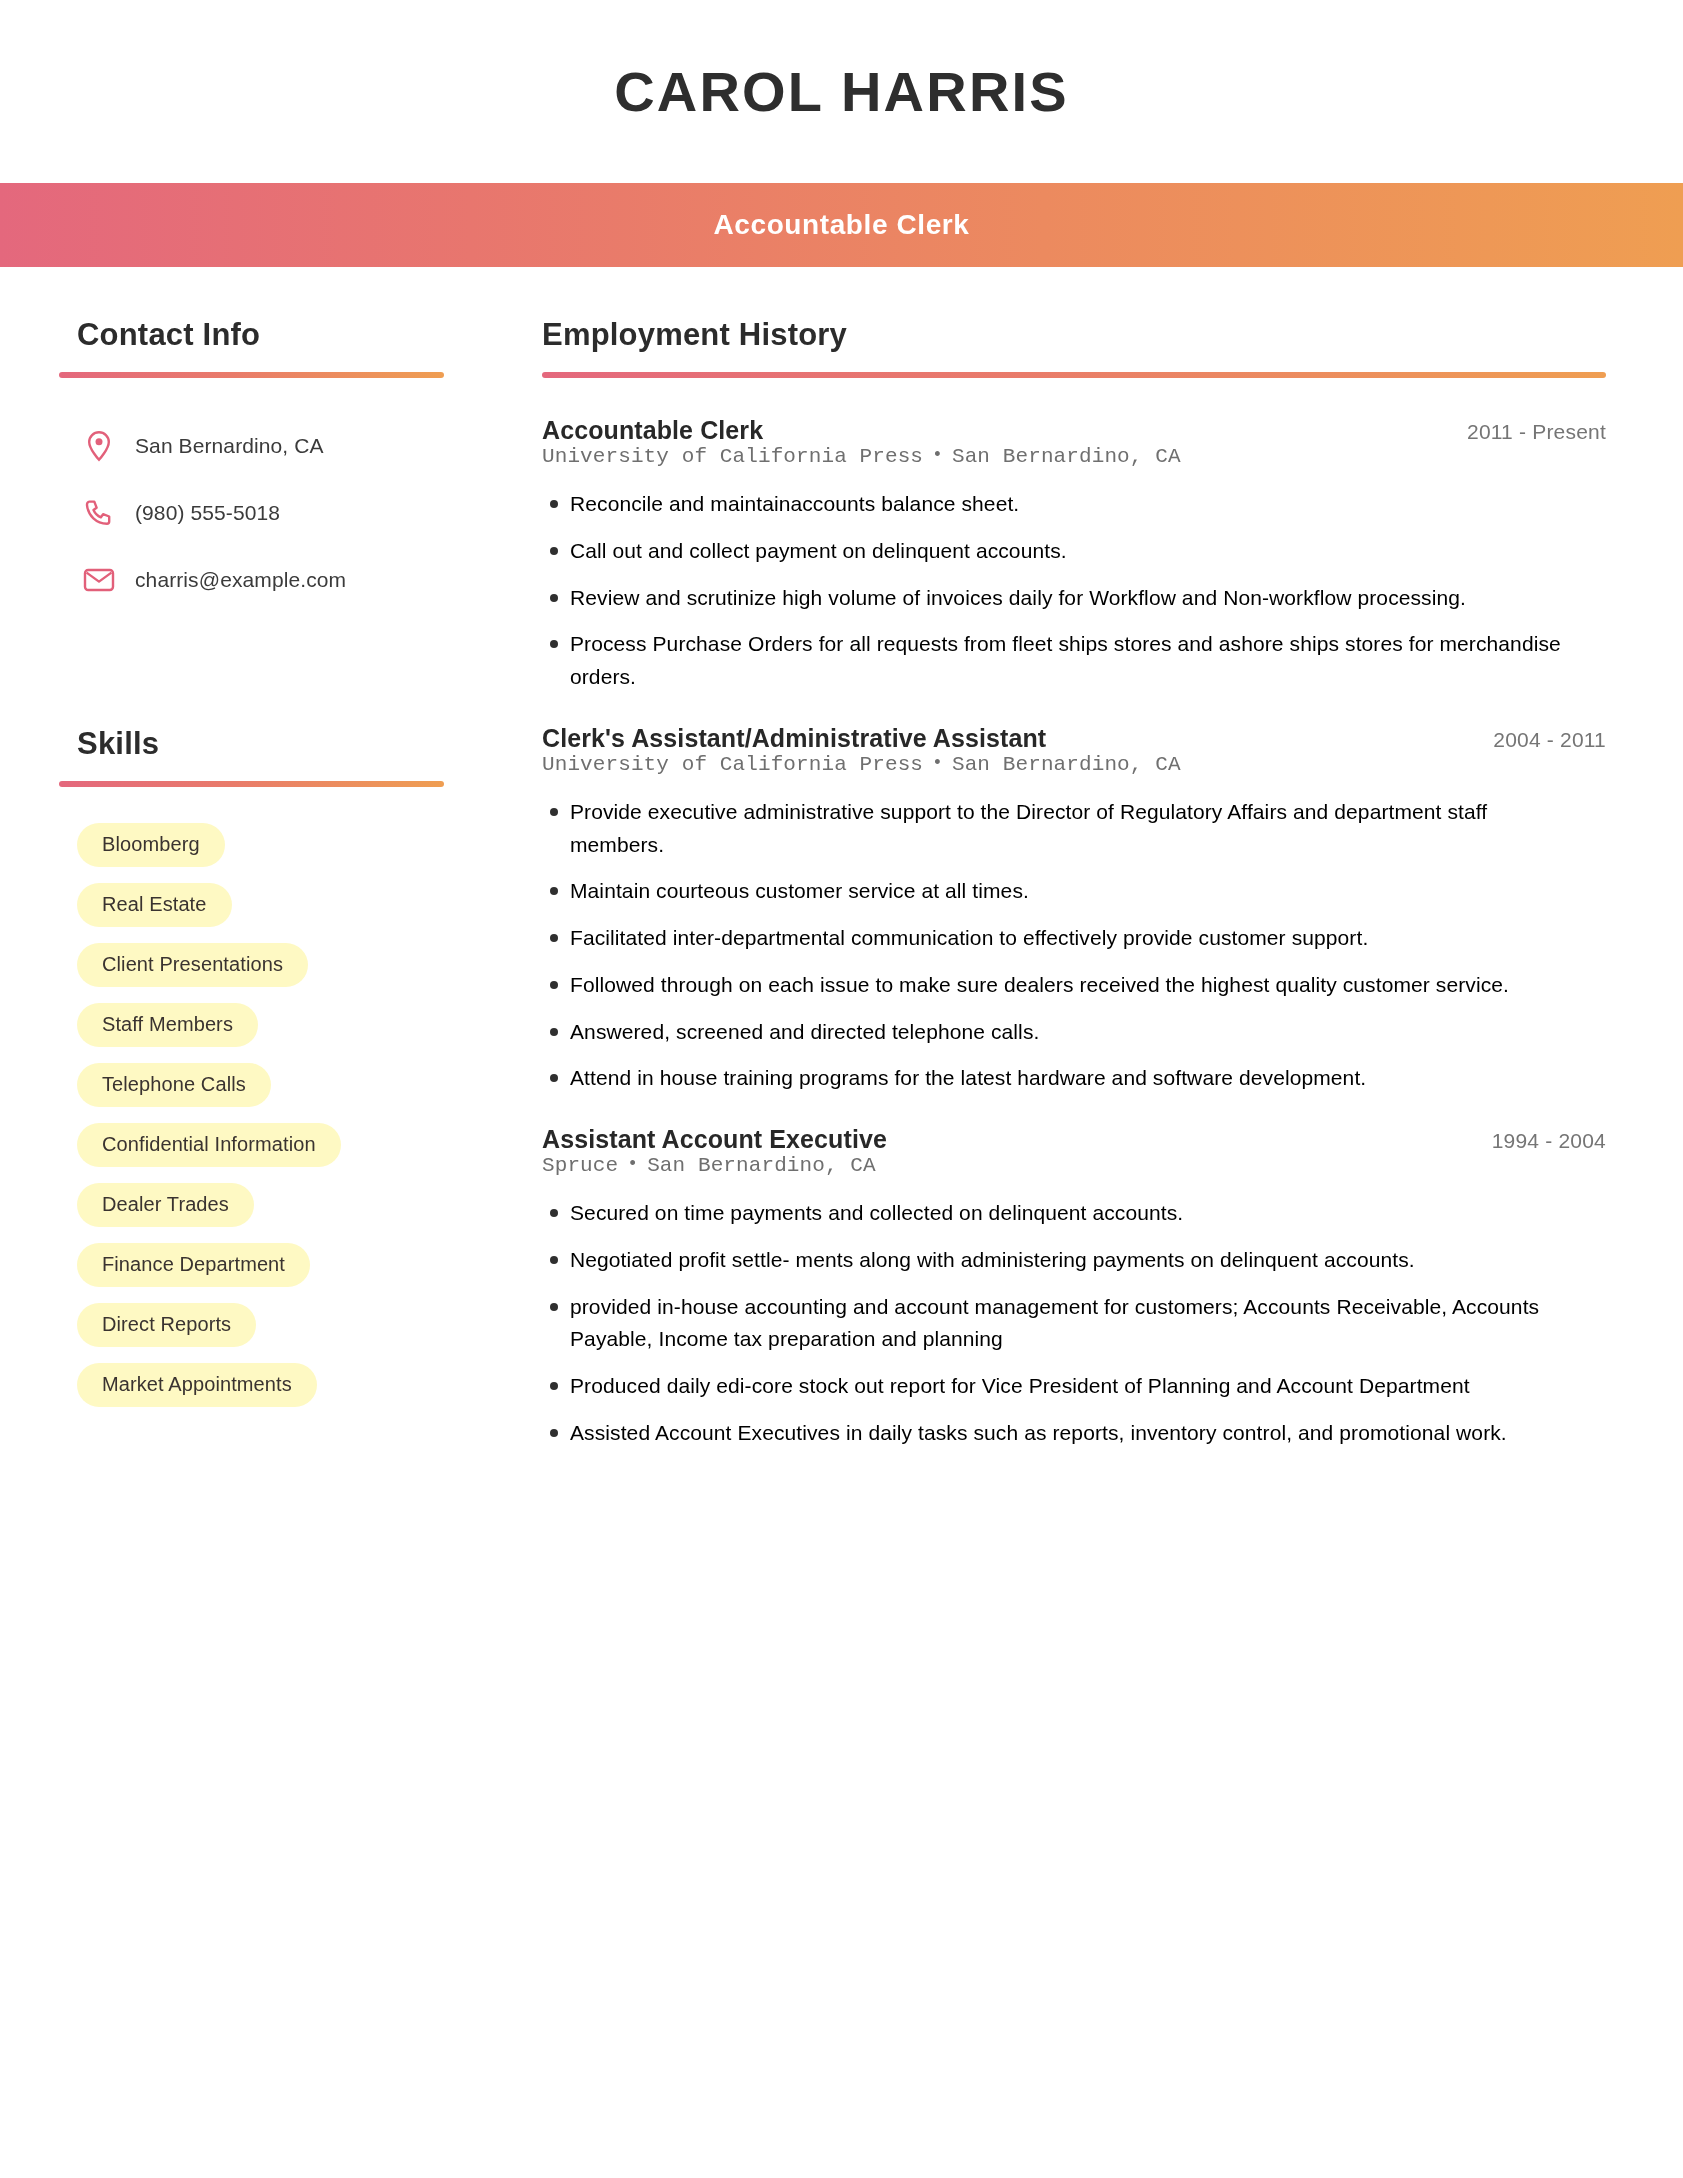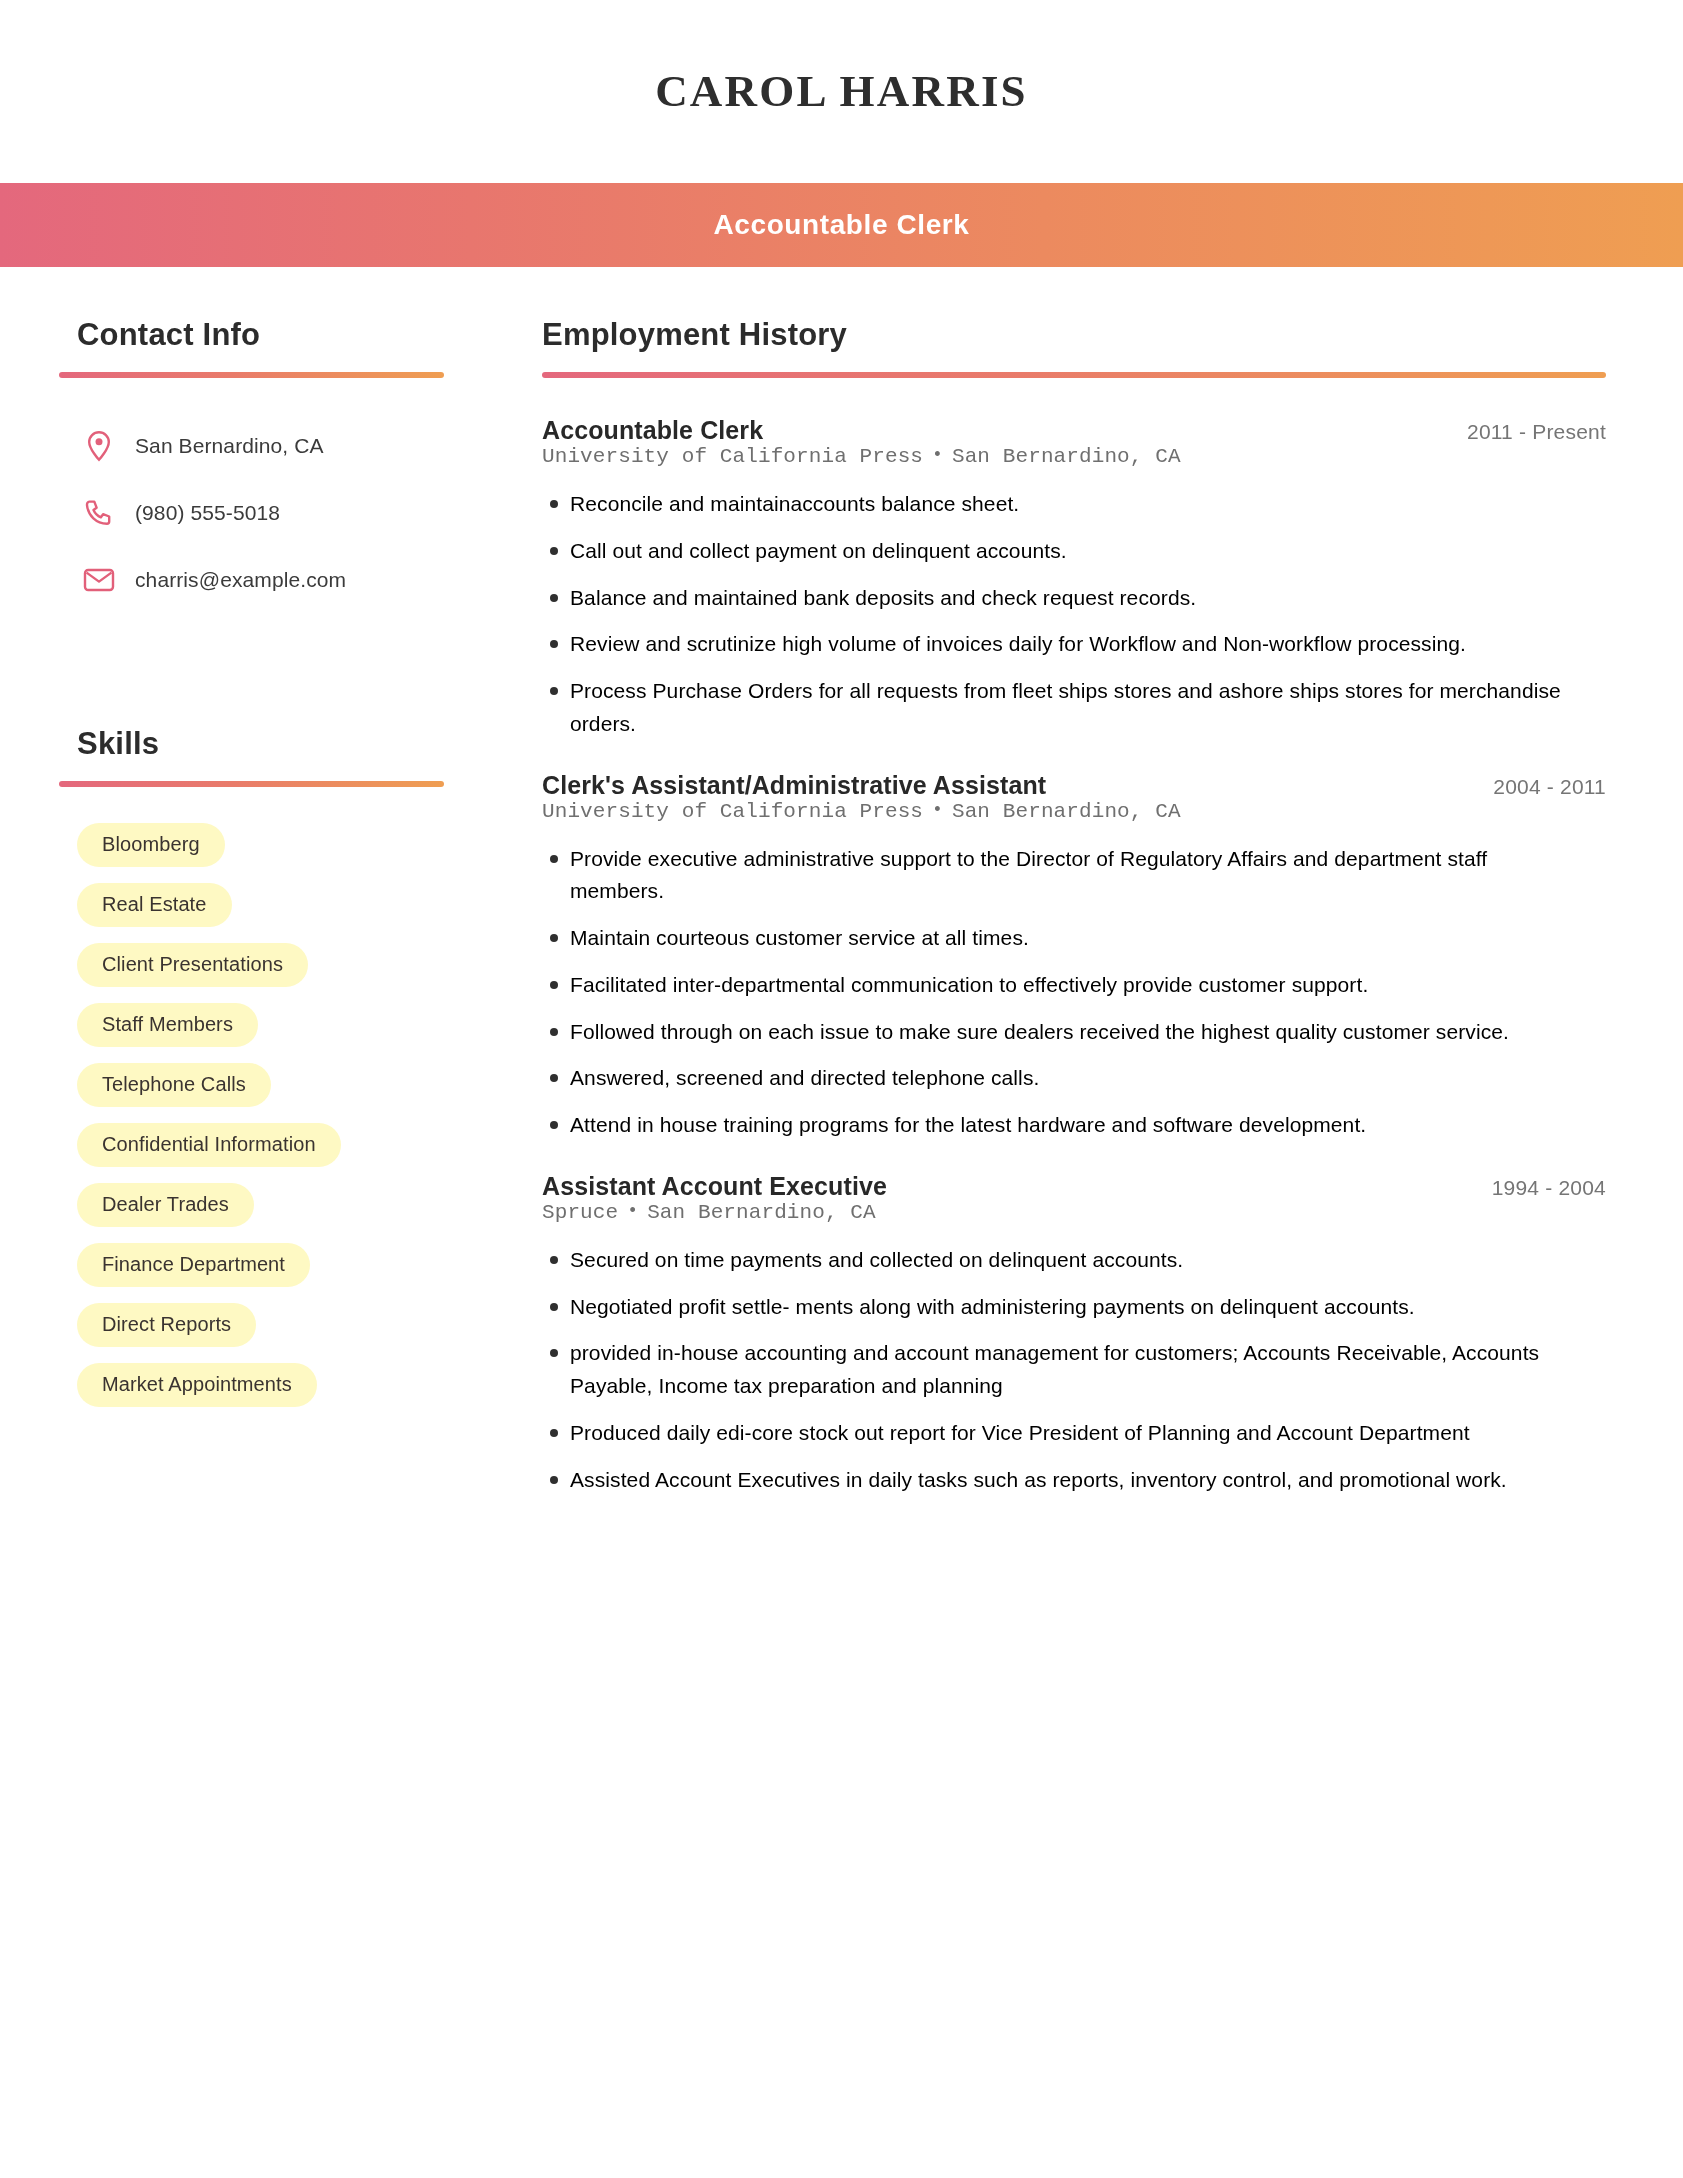--- a/index.html
+++ b/index.html
@@ -22,27 +22,26 @@
 
   
   .header-name-zone {
     height: 183px;
     display: flex;
     align-items: center;
     justify-content: center;
     background: #ffffff;
   }
   .full-name {
-    font-size: 45px;
+    font-size: 56px;
     font-weight: 700;
     letter-spacing: 2.2px;
     color: #2e2e2e;
     text-transform: uppercase;
     line-height: 1;
-    font-family: Liberation Serif, serif;
   }
 
   .title-band {
     height: 84px;
     background: linear-gradient(90deg, #e4687d 0%, #e8766e 28%, #ec8a5f 62%, #ef9e52 100%);
     display: flex;
     align-items: center;
     justify-content: center;
   }
   .job-title-text {
@@ -295,26 +294,20 @@
               <div class="bullet">
                 <span class="bullet-dot">
                   <i></i>
                 </span>
                 <span class="bullet-text">Call out and collect payment on delinquent accounts.</span>
               </div>
               <div class="bullet">
                 <span class="bullet-dot">
                   <i></i>
                 </span>
-                <span class="bullet-text">Balance and maintained bank deposits and check request records.</span>
-              </div>
-              <div class="bullet">
-                <span class="bullet-dot">
-                  <i></i>
-                </span>
                 <span class="bullet-text">Review and scrutinize high volume of invoices daily for Workflow and Non-workflow processing.</span>
               </div>
               <div class="bullet">
                 <span class="bullet-dot">
                   <i></i>
                 </span>
                 <span class="bullet-text">Process Purchase Orders for all requests from fleet ships stores and ashore ships stores for merchandise orders.</span>
               </div>
             </div>
           </div>

